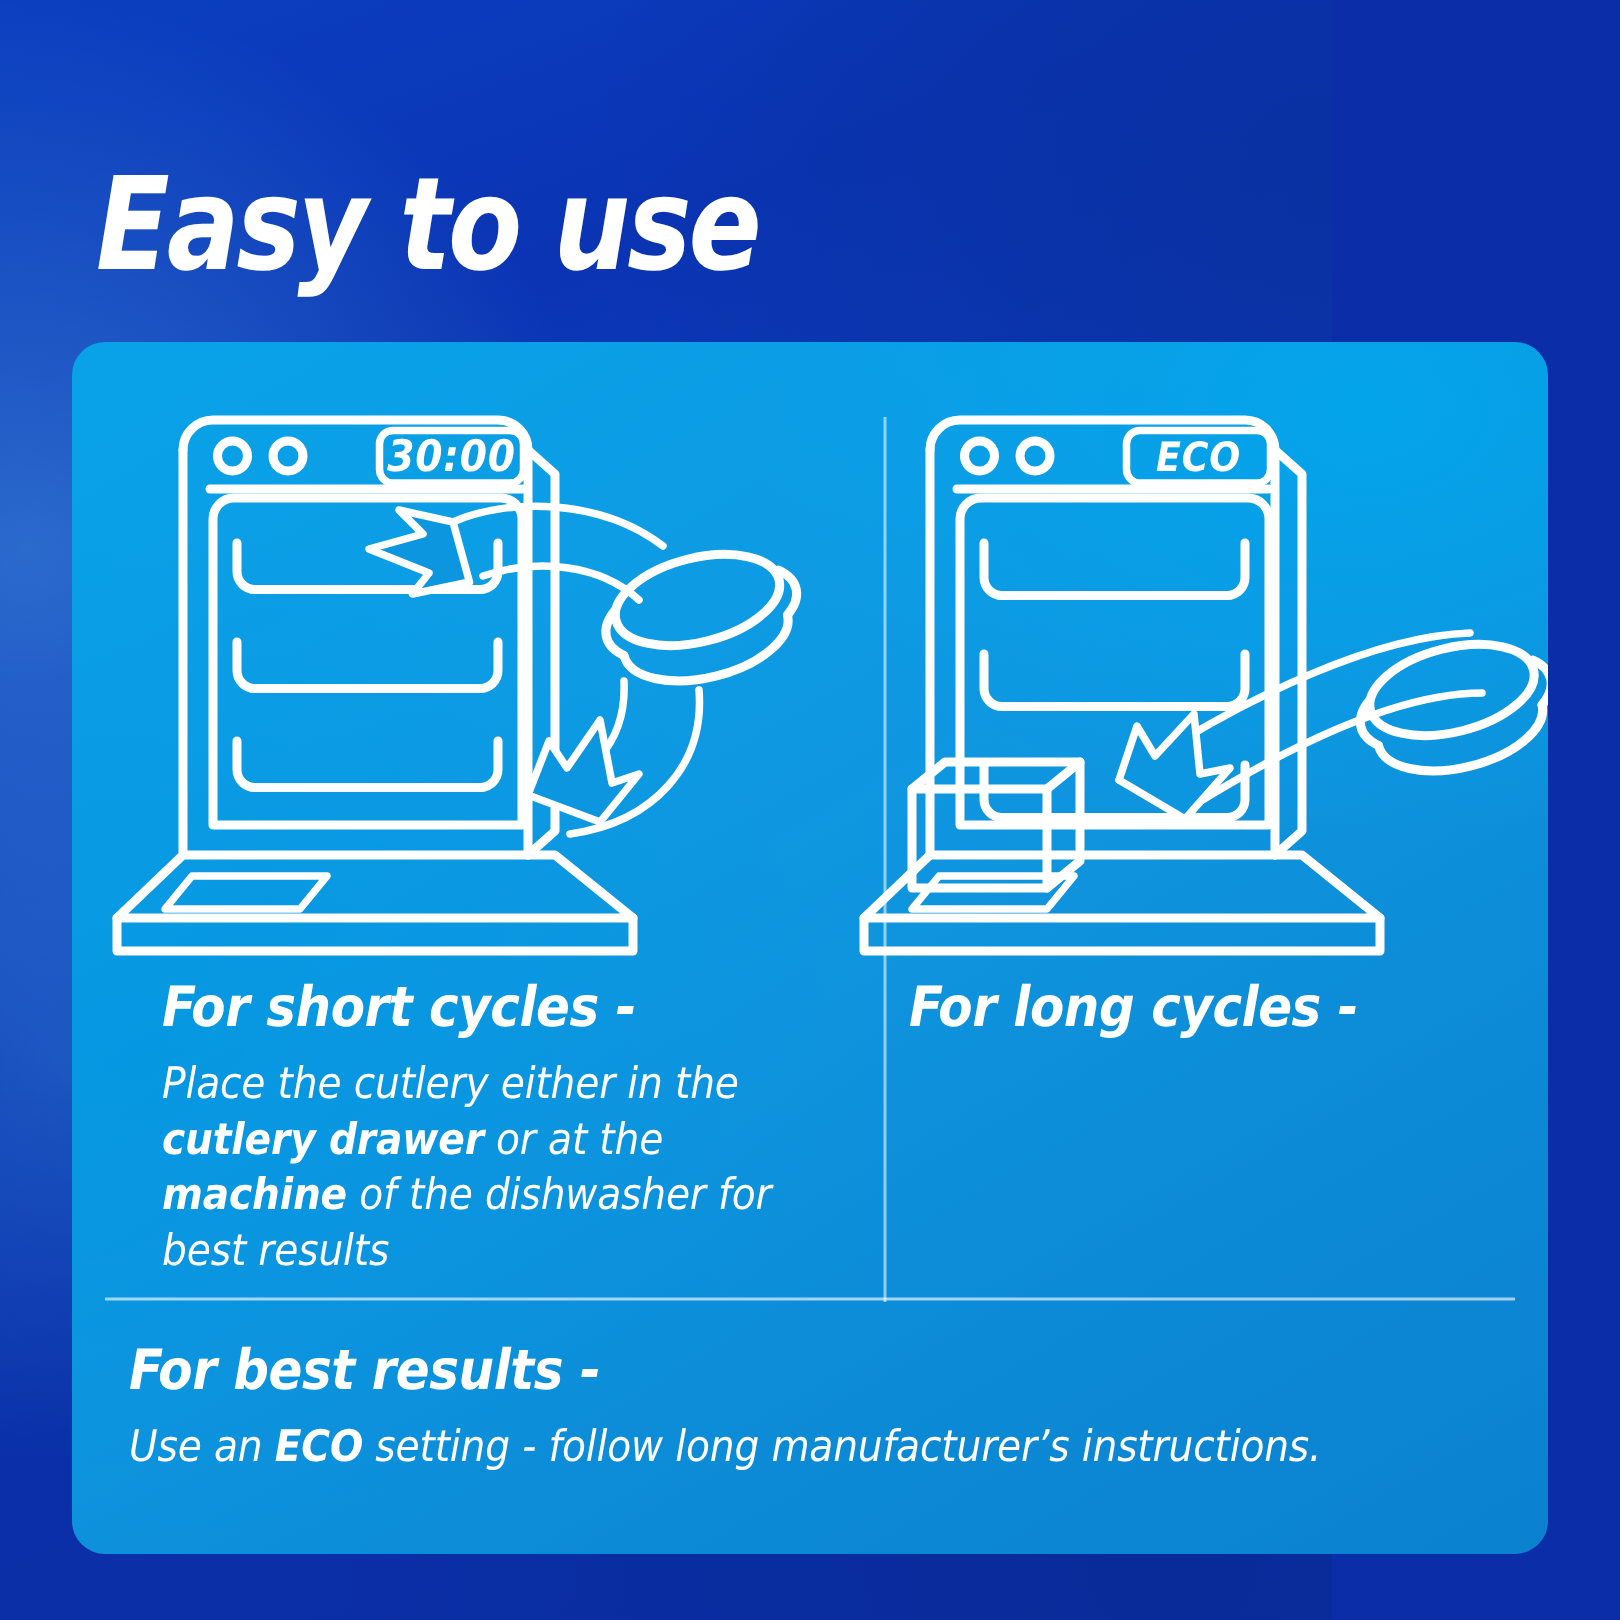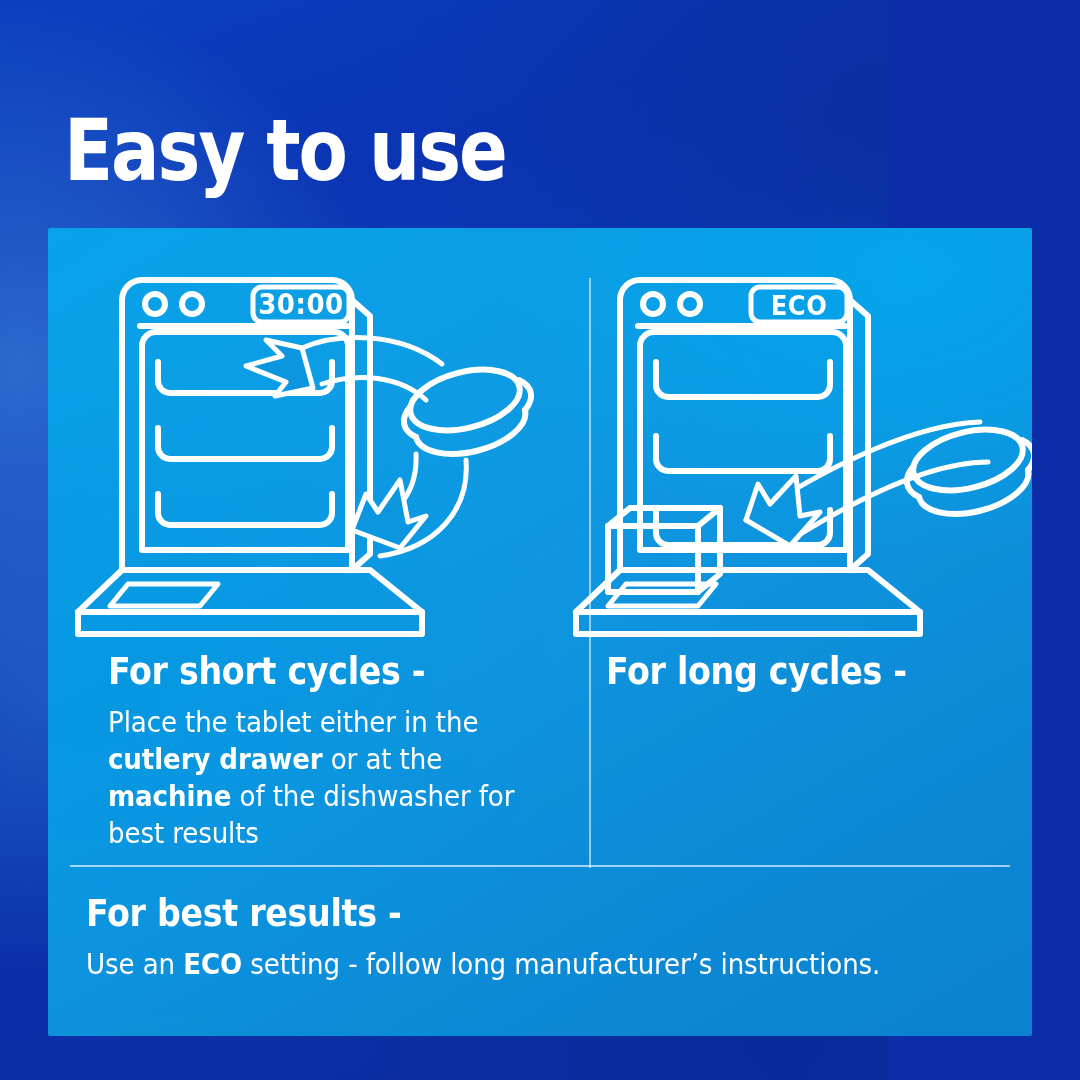--- a/index.html
+++ b/index.html
@@ -18,20 +18,21 @@
   #poster {
     position: relative;
     width: 888px;
     height: 1080px;
     background:
       radial-gradient(ellipse 70% 55% at 2% 34%, rgba(70,150,225,0.55) 0%, rgba(70,150,225,0.0) 62%),
       radial-gradient(ellipse 55% 40% at 6% 66%, rgba(46,120,205,0.45) 0%, rgba(46,120,205,0.0) 60%),
       radial-gradient(ellipse 80% 60% at 100% 12%, rgba(9,45,150,0.65) 0%, rgba(9,45,150,0.0) 70%),
       radial-gradient(ellipse 90% 70% at 88% 96%, rgba(8,40,145,0.60) 0%, rgba(8,40,145,0.0) 70%),
       linear-gradient(160deg, #0b3fc0 0%, #0a34b4 22%, #0d3cbb 45%, #0a2fa8 70%, #0a2ea4 100%);
+    font-style: italic;
   }
 
   
   #title {
     position: absolute;
     left: 64px;
     top: 44px;
     font-family: "Liberation Sans Narrow", "DejaVu Sans Condensed", "Liberation Sans", sans-serif;
     font-weight: bold;
     font-size: 86px;
@@ -43,21 +44,21 @@
     white-space: nowrap;
   }
 
   
   #card {
     position: absolute;
     left: 48px;
     top: 228px;
     width: 984px;
     height: 808px;
-    border-radius: 2px;
+    border-radius: 22px;
     background:
       radial-gradient(ellipse 60% 50% at 88% 6%, rgba(0,168,238,0.75) 0%, rgba(0,168,238,0) 70%),
       radial-gradient(ellipse 70% 60% at 4% 58%, rgba(0,150,226,0.55) 0%, rgba(0,150,226,0) 72%),
       linear-gradient(150deg, #08a2e8 0%, #0d9ce4 28%, #0f94de 52%, #0c8ad6 74%, #0b81cf 100%);
     overflow: hidden;
   }
 
   
   .v-divider {
     position: absolute;
@@ -177,21 +178,21 @@
             <path d="M449 126 a56 28 -14 0 1 6 30" stroke-width="6"></path>
             <path d="M346 183 a56 28 -14 0 0 109 -27" stroke-width="6"></path>
           </g>
         </svg>
 
         <div class="badge-text" style="left:183px; top:36px; width:96px; font-size:29px; line-height:29px;">30:00</div>
       </div>
 
       <div class="copy">
         <p class="lede">For short cycles -</p>
-        <p class="body"><span>Place the tablet either in the </span><b>cutlery drawer</b><span> or at the </span><b>machine</b><span> of the dishwasher for best results</span></p>
+        <p class="body"><span>Place the cutlery either in the </span><b>cutlery drawer</b><span> or at the </span><b>machine</b><span> of the dishwasher for best results</span></p>
       </div>
     </div>
 
     <div class="panel" id="panel-right">
 
       <div class="art">
         <svg width="470" height="395" viewBox="0 0 470 395" fill="none" stroke="#ffffff" stroke-width="6" stroke-linecap="round" stroke-linejoin="round">
           <path d="M52 46 a20 20 0 0 1 20 -20 H262 a20 20 0 0 1 20 20 V316"></path>
           <path d="M52 46 V316"></path>
           <path d="M282 46 L300 62 V300 L282 316"></path>

